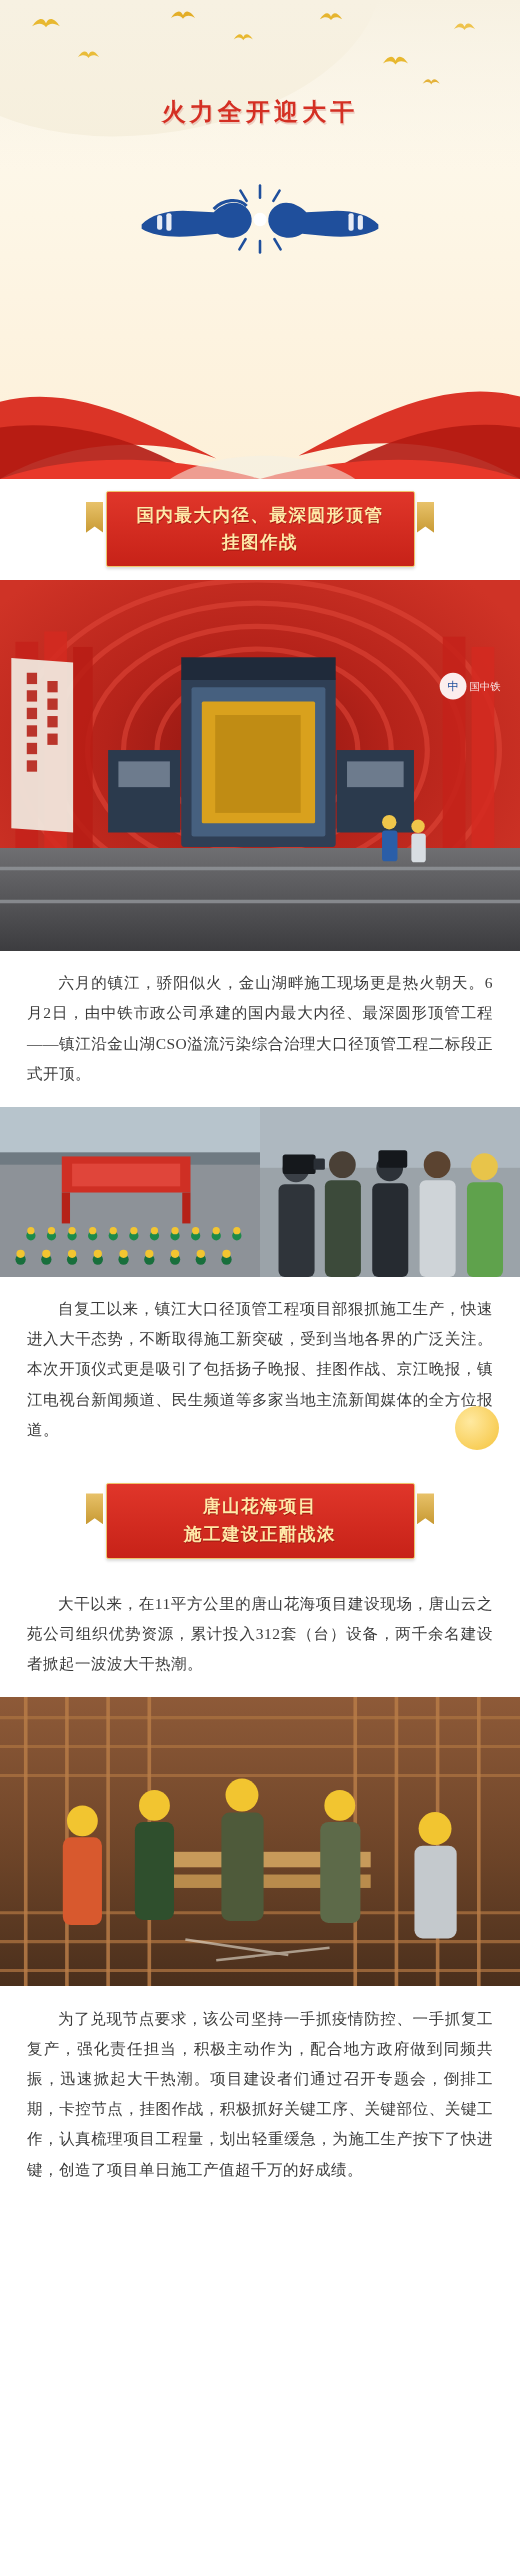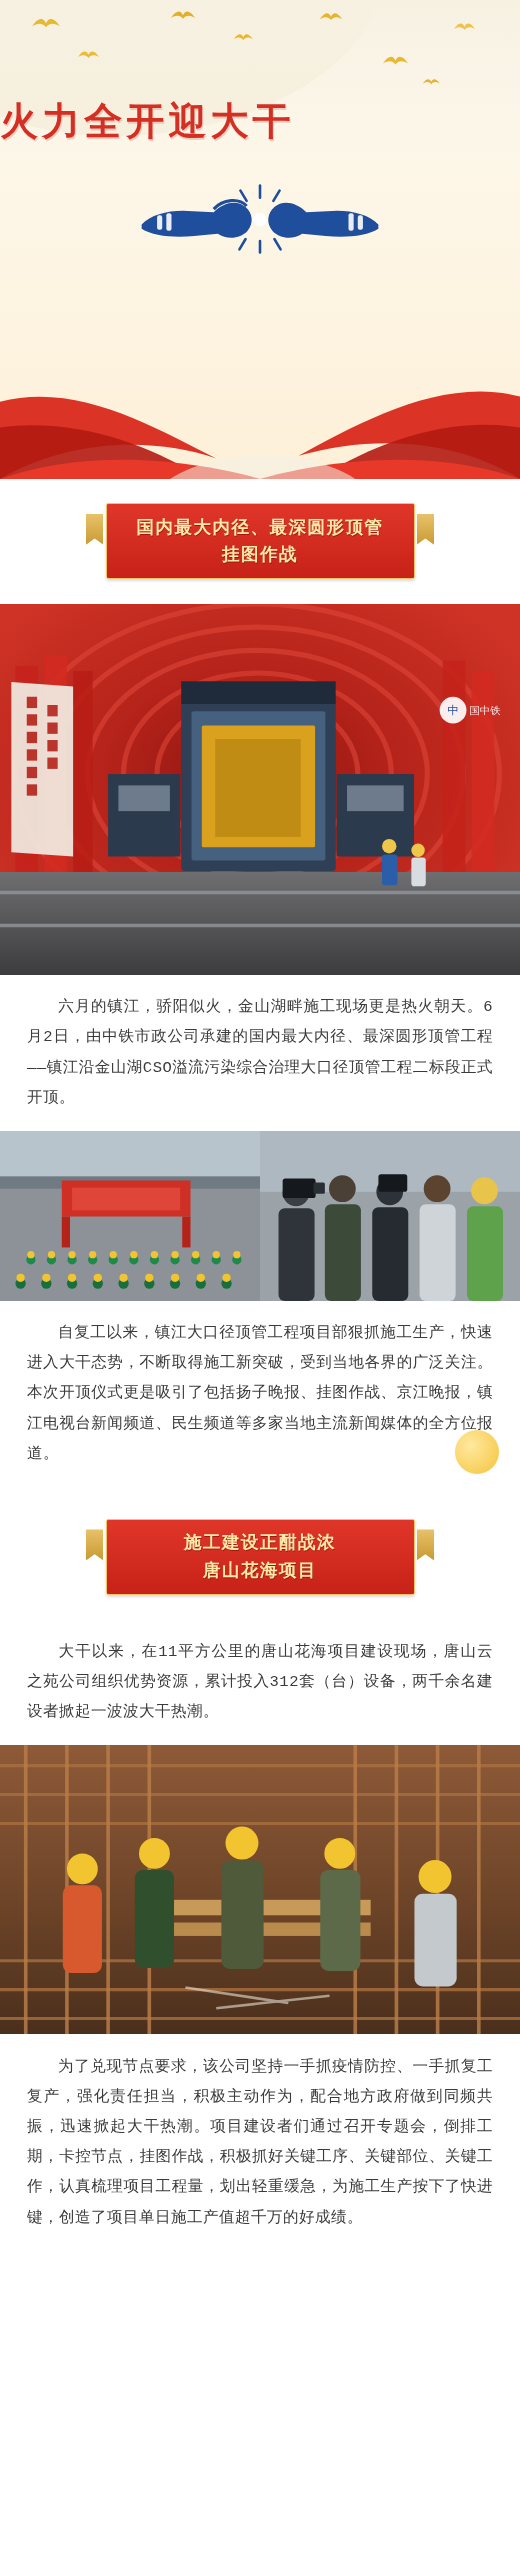--- a/index.html
+++ b/index.html
@@ -41,21 +41,22 @@
     font-size: 17.5px;
     line-height: 1;
     user-select: none;
   }
   .bird svg { display:block; }
 
   .hero-title {
     position: absolute;
     top: 96px;
     left: 0; right: 0;
-    font-size: 38px;
+    text-align: center;
+    font-size: 24px;
     font-weight: bold;
     letter-spacing: 4.1px;
     color: #d42f23;
     font-family: "DejaVu Sans", "Liberation Sans", sans-serif;
     text-shadow: 1px 1.5px 0 rgba(180,30,20,0.18);
   }
 
   
   .emblem {
     position: absolute;
@@ -76,21 +77,21 @@
 
   
   .banner {
     position: relative;
     width: 520px;
     padding: 0;
     background: #ffffff;
   }
   .plaque {
     position: relative;
-    margin: 12px auto;
+    margin: 0 auto;
     width: 309px;
     background: linear-gradient(180deg,#e0362a 0%, #c72218 100%);
     border: 1.5px solid #f0c36a;
     border-radius: 2.1px;
     box-shadow: 0 1.5px 3.1px rgba(0,0,0,0.15);
     padding: 9.3px 5.2px 10.3px;
     text-align: center;
   }
   .plaque::before, .plaque::after {
     content: "";
@@ -113,21 +114,21 @@
   }
 
   
   .para {
     width: 520px;
     padding: 17.5px 27px 17.5px 27px;
     font-size: 15.5px;
     line-height: 1.95;
     color: #3b3b3b;
     text-align: justify;
-    font-family: Liberation Mono, monospace;
+    font-family: Liberation Serif, serif;
     letter-spacing: 0.5px;
   }
   .para .indent { display:inline-block; width: 2em; }
 
   
   .photo {
     position: relative;
     width: 520px;
     overflow: hidden;
     background: #888;
@@ -425,22 +426,22 @@
 
 <div style="position:relative;">
   <p class="para"><span class="indent"></span><span>自复工以来，镇江大口径顶管工程项目部狠抓施工生产，快速进入大干态势，不断取得施工新突破，受到当地各界的广泛关注。本次开顶仪式更是吸引了包括扬子晚报、挂图作战、京江晚报，镇江电视台新闻频道、民生频道等多家当地主流新闻媒体的全方位报道。</span></p>
   <div class="yellow-dot" style="top:129px;"></div>
 </div>
 
 <div class="spacer-40"></div>
 
 <section class="banner">
   <div class="plaque">
+    <div class="plaque-line">唐山花海项目</div>
     <div class="plaque-line">施工建设正酣战浓</div>
-    <div class="plaque-line">唐山花海项目</div>
   </div>
   <div class="spacer-24"></div>
 </section>
 
 <p class="para"><span class="indent"></span><span>大干以来，在11平方公里的唐山花海项目建设现场，唐山云之苑公司组织优势资源，累计投入312套（台）设备，两千余名建设者掀起一波波大干热潮。</span></p>
 
 <figure class="photo photo-rebar">
   <svg width="520" height="289" viewBox="0 0 1010 560" preserveAspectRatio="none">
     <defs>
       <linearGradient id="rb" x1="0" y1="0" x2="0" y2="1">

